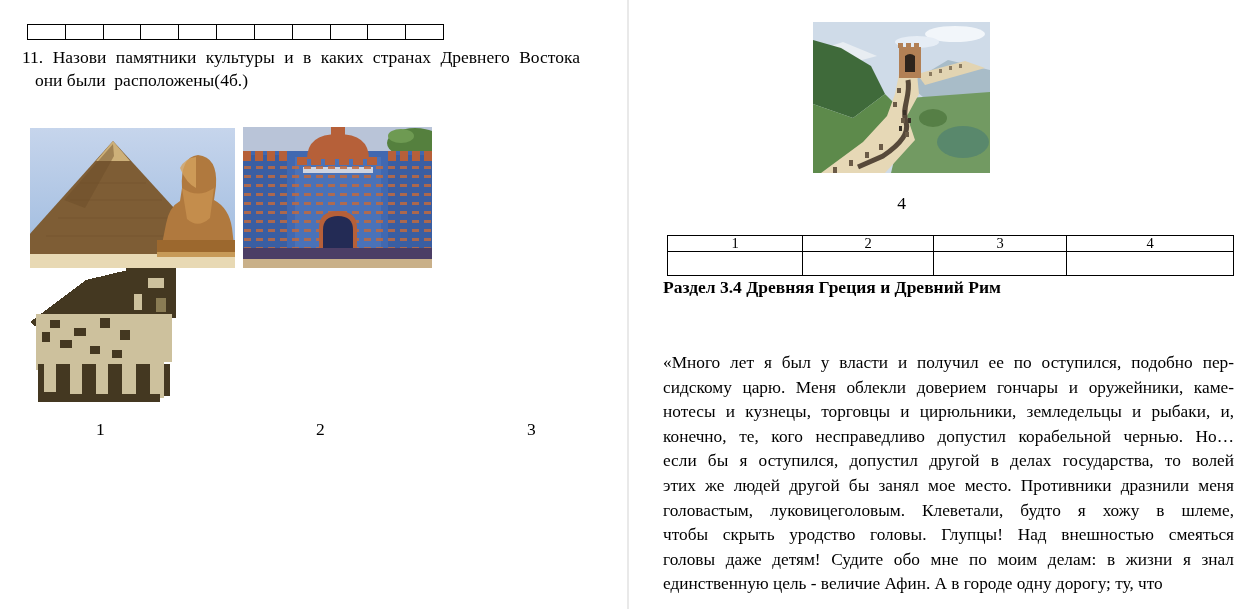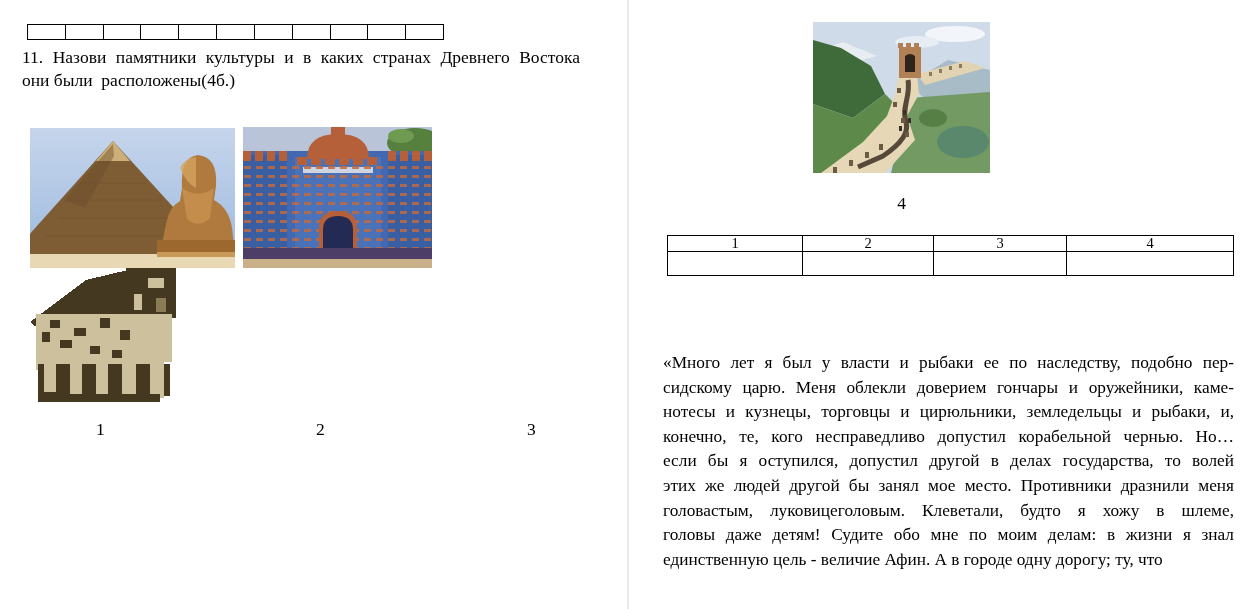--- a/index.html
+++ b/index.html
@@ -15,21 +15,21 @@
   #divider { left:627px; top:0; width:2px; height:609px; background:#e9e9e9; }
 
   
   #answer-grid { left:27px; top:24px; width:417px; height:16px; display:flex; border:1px solid #000; background:#fff; }
   .agrid-cell { flex:1; border-left:1px solid #000; }
   .agrid-cell:first-child { border-left:none; }
 
   
   #question-11 { left:22px; top:46px; width:558px; font-size:17.5px; line-height:23px; }
   .q11-line1 { text-align:justify; text-align-last:justify; }
-  .q11-line2 { white-space:pre; }
+  .q11-line2 { white-space:pre;margin-left:13px; }
 
   
   .fig-svg { display:block; }
   .fig-label { font-size:17.5px; }
   #fig-label-1 { left:96px;  top:419px; }
   #fig-label-2 { left:316px; top:419px; }
   #fig-label-3 { left:527px; top:419px; }
   #fig4-label { left:813px; top:193px; width:177px; text-align:center; font-size:17.5px; }
 
   
@@ -233,25 +233,27 @@
         </tr>
     <tr class="bdy">
           <td></td>
           <td></td>
           <td></td>
           <td></td>
         </tr>
   </tbody>
     </table>
 
+  <div id="section-heading" class="abs">Раздел 3.4 Древняя Греция и Древний Рим</div>
   <div id="quote" class="abs">
-      <div class="quote-line">«Много лет я был у власти и рыбаки ее по наследству, подобно пер-</div>
+      <div class="quote-line">«Много лет я был у власти и получил ее по оступился, подобно пер-</div>
       <div class="quote-line">сидскому царю. Меня облекли доверием гончары и оружейники, каме-</div>
       <div class="quote-line">нотесы и кузнецы, торговцы и цирюльники, земледельцы и рыбаки, и,</div>
       <div class="quote-line">конечно, те, кого несправедливо допустил корабельной чернью. Но…</div>
       <div class="quote-line">если бы я оступился, допустил другой в делах государства, то волей</div>
       <div class="quote-line">этих же людей другой бы занял мое место. Противники дразнили меня</div>
       <div class="quote-line">головастым, луковицеголовым. Клеветали, будто я хожу в шлеме,</div>
+      <div class="quote-line">чтобы скрыть уродство головы. Глупцы! Над внешностью смеяться</div>
       <div class="quote-line">головы даже детям! Судите обо мне по моим делам: в жизни я знал</div>
       <div class="quote-line last">единственную цель - величие Афин. А в городе одну дорогу; ту, что</div>
     </div>
 
 </div>
 
 </body></html>

